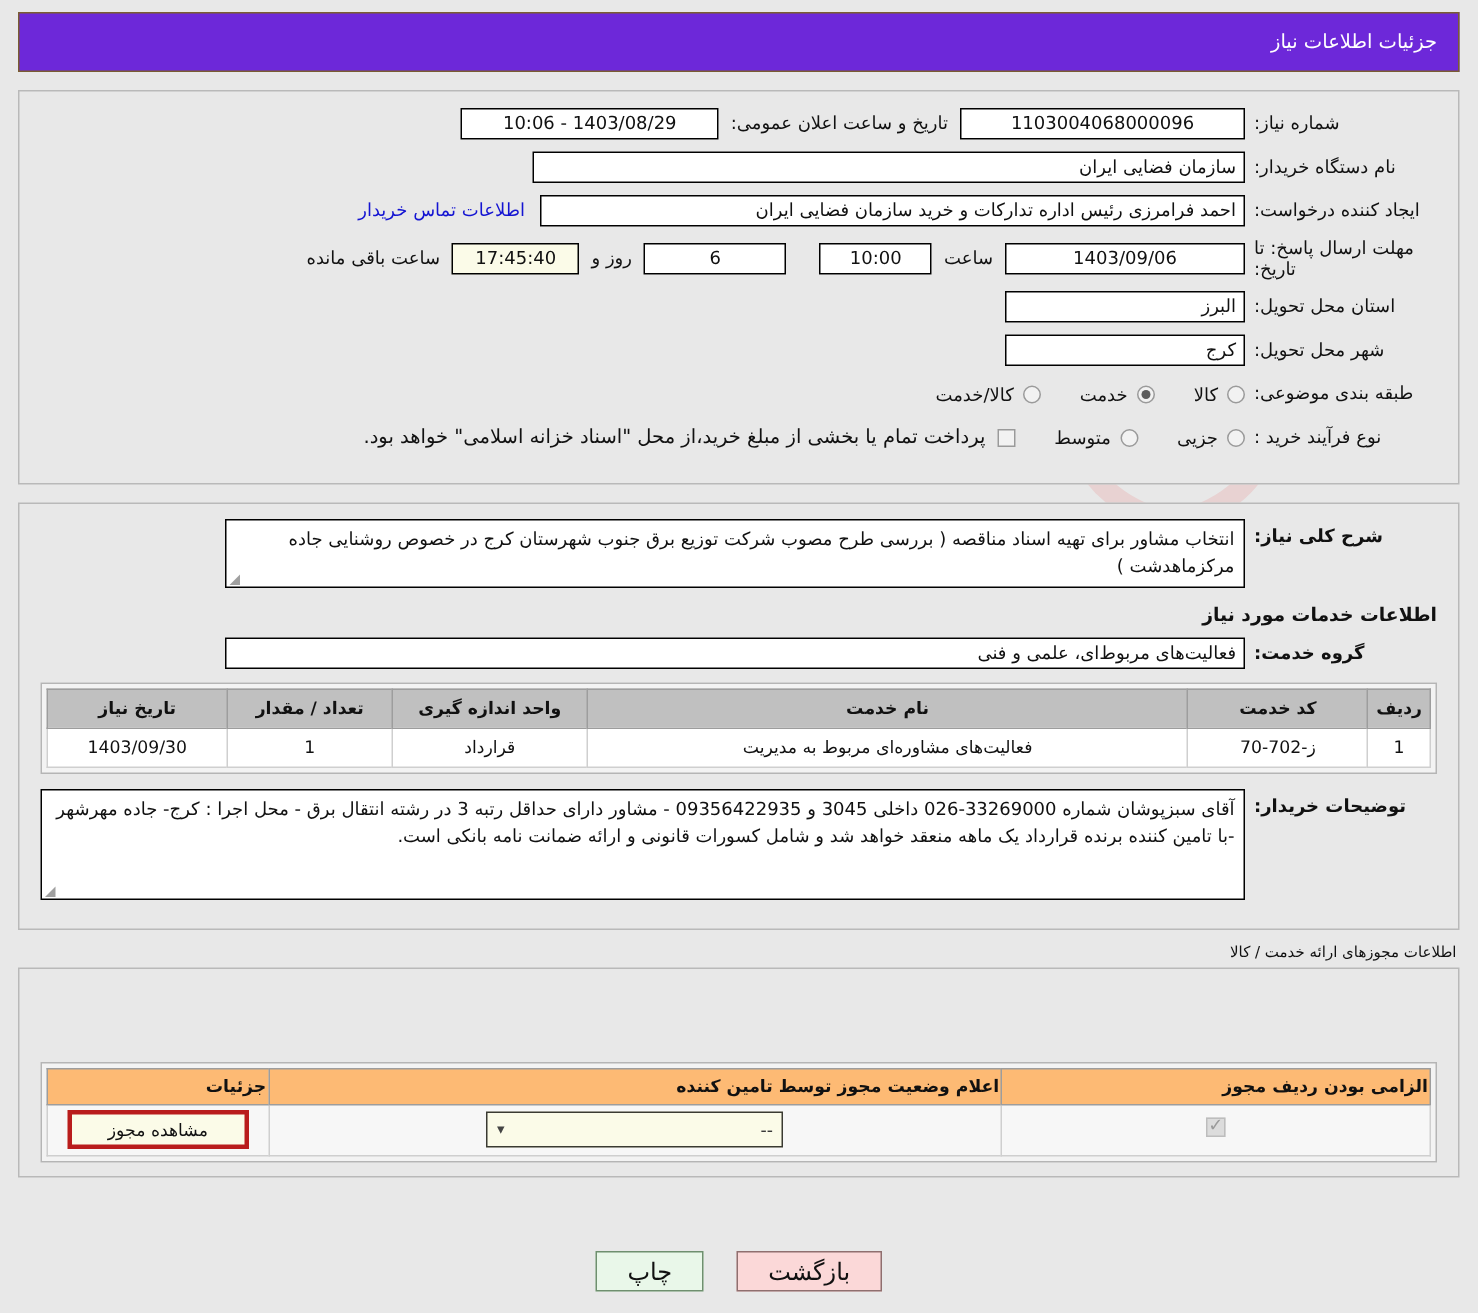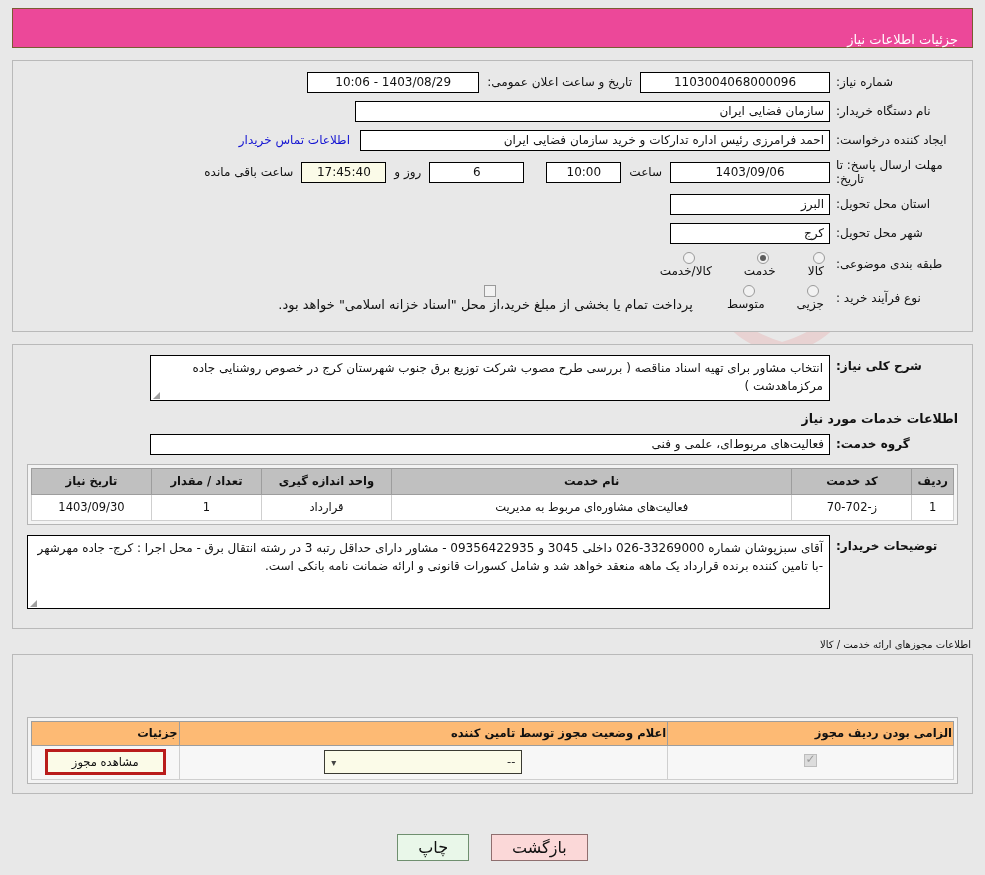--- a/index.html
+++ b/index.html
@@ -32,23 +32,23 @@
     font-size: 78px; font-weight: bold; color: #9a9a9a;
     letter-spacing: -2px; direction: ltr;
   }
   .wm-text .net { color: #a8a8a8; }
 
   
   .page { position: relative; z-index: 2; padding: 0; }
   .titlebar {
     margin: 8px 12px 0 12px;
     height: 40px;
-    background: #ec4899;
+    background: #6d28d9;
     border: 1px solid #7a5c32;
-    display: flex; align-items: flex-end;
+    display: flex; align-items: center;
     padding: 0 14px;
   }
   .titlebar .title {
     color: #ffffff; font-size: 13px; font-weight: normal;
   }
 
   
   .panel {
     margin: 12px 12px 0 12px;
     border: 1px solid #b9b9b9;
@@ -83,21 +83,21 @@
   .w-resp   { width: 160px; }
   .w-time   { width: 85px; }
   .w-days   { width: 95px; }
   .w-clock  { width: 75px; }
   .w-prov   { width: 160px; }
 
   .link { color: #1414d2; font-size: 12px; cursor: pointer; white-space: nowrap; }
 
   
   .radio-group { display: flex; align-items: center; gap: 0; }
-  .radio-item { display: flex; align-items: center; margin-left: 26px; flex-direction: column; }
+  .radio-item { display: flex; align-items: center; margin-left: 26px; }
   .rd {
     width: 12px; height: 12px; border-radius: 50%;
     border: 1px solid #9a9a9a; background: #f2f2f2;
     display: inline-block; position: relative; flex: none;
   }
   .rd.on::after {
     content: ""; position: absolute; left: 2px; top: 2px;
     width: 6px; height: 6px; border-radius: 50%; background: #5d5d5d;
   }
   .rd-lbl { font-size: 12px; margin-right: 6px; color: #111; white-space: nowrap; }

